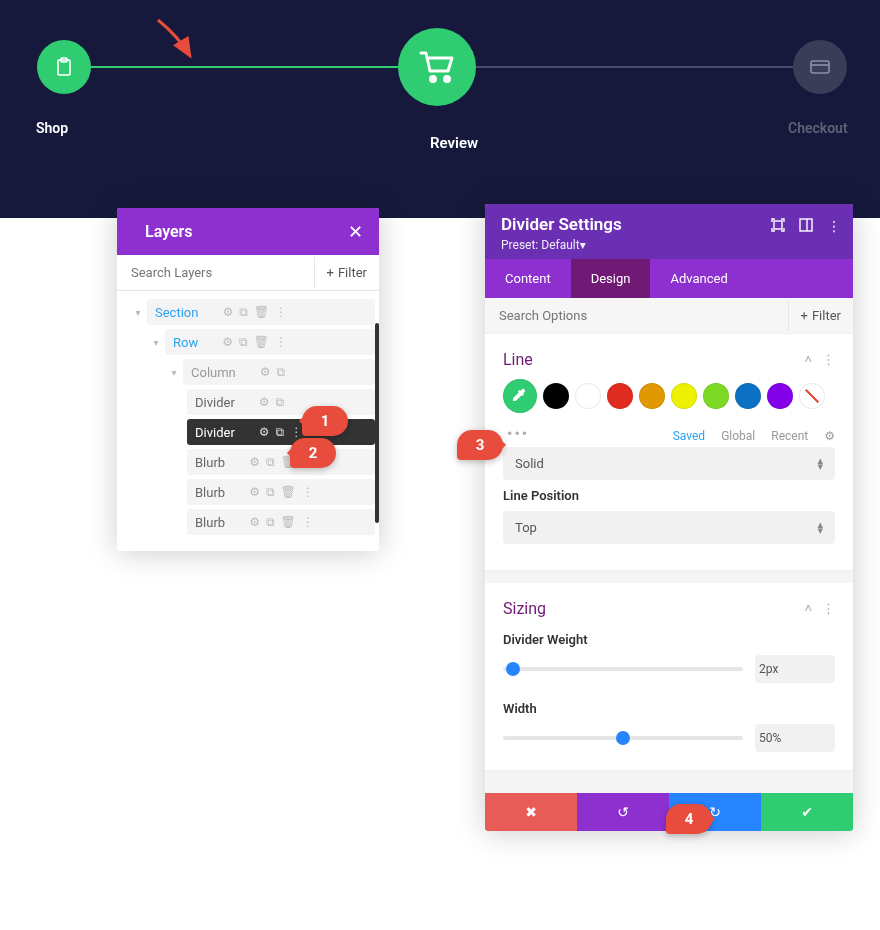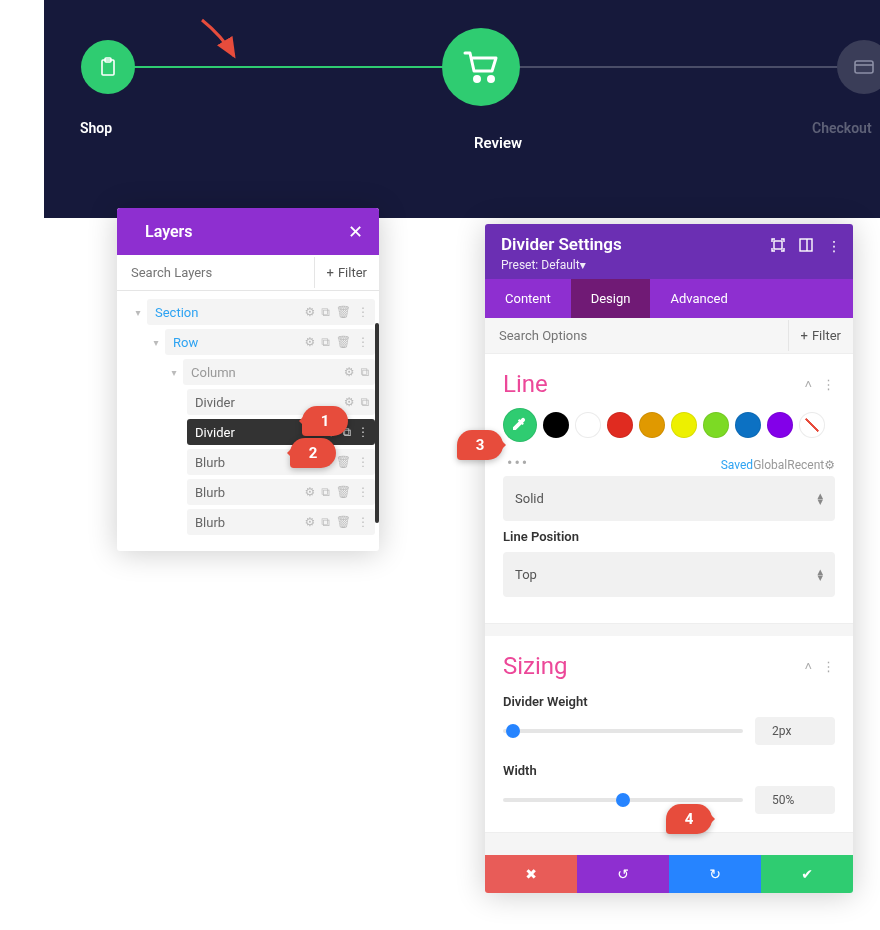--- a/index.html
+++ b/index.html
@@ -1,19 +1,19 @@
 <!DOCTYPE html>
 <html><head>
 <meta charset="utf-8">
 <style>
   * { box-sizing: border-box; margin: 0; padding: 0; font-family: -apple-system, BlinkMacSystemFont, "Segoe UI", Roboto, Helvetica, Arial, sans-serif; }
   body { width: 880px; height: 930px; background: #fff; position: relative; overflow: hidden; }
 
   
-  .header { background: #16193b; height: 218px; position: relative; margin-left: 44px; }
+  .header { background: #16193b; height: 218px; position: relative; }
   .steps { position: relative; height: 100%; }
   .step-circle { width: 54px; height: 54px; border-radius: 50%; position: absolute; top: 40px; display: flex; align-items: center; justify-content: center; }
   .step-circle.big { width: 78px; height: 78px; top: 28px; }
   .step-green { background: #2fcc71; color: #fff; }
   .step-grey { background: #3a3d58; color: #8c8fa6; }
   .step-label { position: absolute; color: #fff; font-size: 14px; font-weight: 600; }
   .step-label.faded { color: #5e6177; }
   .step-line { position: absolute; top: 66px; height: 2px; }
   .line-green { background: #2fcc71; }
   .line-grey { background: #4a4d68; }
@@ -26,62 +26,62 @@
   .panel-header { background: #8e2fd0; color: #fff; display: flex; align-items: center; justify-content: space-between; padding: 13px 16px; border-radius: 3px 3px 0 0; }
   .panel-title { font-size: 16px; font-weight: 600; margin-left: 12px; }
   .close-x { font-size: 18px; cursor: pointer; }
   .search-row { display: flex; align-items: center; border-bottom: 1px solid #e5e5e5; }
   .search-input { flex: 1; border: none; padding: 10px 14px; font-size: 13px; color: #999; background: transparent; outline: none; }
   .filter-btn { display: flex; align-items: center; gap: 4px; padding: 8px 12px; font-size: 13px; color: #555; border-left: 1px solid #e5e5e5; cursor: pointer; }
   .tree { padding: 6px 4px 14px 4px; position: relative; }
   .tree-scroll { position: absolute; right: 0; top: 32px; width: 4px; height: 200px; background: #333; border-radius: 2px; }
   .tree-row { display: flex; align-items: center; height: 30px; font-size: 13px; position: relative; }
   .tree-toggle { width: 10px; text-align: center; color: #bbb; font-size: 10px; margin-right: 4px; }
-  .tree-chip { flex: 1; display: flex; align-items: center; justify-content: space-between; border-radius: 3px; padding: 0 6px 0 8px; height: 26px; }
+  .tree-chip { flex: 1; display: flex; align-items: center; border-radius: 3px; padding: 0 6px 0 8px; height: 26px; gap: 24px; }
   .chip-light { background: #f4f4f4; color: #2ea3f2; }
   .chip-light.col { color: #999; }
   .chip-light.item { color: #666; }
   .chip-dark { background: #333; color: #fff; }
   .chip-icons { display: flex; gap: 6px; color: #bbb; font-size: 12px; }
   .chip-dark .chip-icons { color: #ddd; }
   .indent-1 { padding-left: 12px; }
   .indent-2 { padding-left: 30px; }
   .indent-3 { padding-left: 48px; }
   .indent-4 { padding-left: 66px; }
 
   
-  .settings-panel { position: absolute; top: 224px; left: 485px; width: 368px; background: #fff; border-radius: 3px; box-shadow: 0 2px 30px rgba(0,0,0,.2); }
+  .settings-panel { position: absolute; top: 204px; left: 485px; width: 368px; background: #fff; border-radius: 3px; box-shadow: 0 2px 30px rgba(0,0,0,.2); }
   .settings-header { background: #6b2fb3; color: #fff; padding: 10px 16px 6px; border-radius: 3px 3px 0 0; position: relative; }
   .settings-title { font-size: 17px; font-weight: 600; }
   .settings-preset { font-size: 12px; opacity: .9; margin-top: 2px; display: inline-flex; align-items: center; }
   .settings-header-icons { position: absolute; right: 12px; top: 14px; display: flex; gap: 14px; font-size: 14px; }
   .tabs { display: flex; background: #8e2fd0; }
   .tab { flex: 0 0 auto; padding: 12px 20px; font-size: 13px; color: #fff; cursor: pointer; }
   .tab.active { background: #701a75; }
   .settings-search { display: flex; align-items: center; border-bottom: 1px solid #eee; background: #f6f6f6; }
   .settings-body { padding: 0 0 10px; background: #f5f5f5; position: relative; }
   .section { background: #fff; margin: 0 0 12px 0; padding: 16px 18px 18px; border-bottom: 1px solid #eee; }
   .section-head { display: flex; align-items: center; justify-content: space-between; margin-bottom: 14px; }
-  .section-title { color: #ec4899; font-size: 24px; font-weight: 400; }
+  .section-title { color: #701a75; font-size: 16px; font-weight: 400; }
   .section-icons { display: flex; gap: 10px; color: #aaa; font-size: 13px; }
   .field-label { font-size: 13px; font-weight: 600; color: #333; margin: 8px 0 8px; }
   .swatches { display: flex; gap: 6px; margin: 8px 0 6px; }
   .swatch { width: 26px; height: 26px; border-radius: 50%; border: 1px solid rgba(0,0,0,.08); position: relative; }
   .swatch.active { width: 34px; height: 34px; margin-top: -4px; display:flex; align-items:center; justify-content:center; }
   .swatch.none { background: #fff; }
   .swatch.none::after { content:""; position:absolute; inset:3px; border-radius:50%; background: linear-gradient(45deg, transparent 45%, #e74c3c 45%, #e74c3c 55%, transparent 55%); }
   .swatch-more { font-size: 16px; color:#aaa; letter-spacing:2px; padding-left:4px; align-self:center; }
-  .color-tabs { display: flex; font-size: 12px; color: #999; margin: 10px 0 4px; justify-content: flex-end; align-items: center;}
+  .color-tabs { display: flex; gap: 16px; font-size: 12px; color: #999; margin: 10px 0 4px; justify-content: flex-end; align-items: center;}
   .color-tabs .saved { color: #2ea3f2; }
-  .select { background: #f1f1f1; border-radius: 4px; padding: 15px 12px; font-size: 13px; color: #555; display: flex; justify-content: space-between; align-items: center; margin-bottom: 8px; }
+  .select { background: #f1f1f1; border-radius: 4px; padding: 9px 12px; font-size: 13px; color: #555; display: flex; justify-content: space-between; align-items: center; margin-bottom: 8px; }
   .select-caret { font-size: 11px; color: #888; display:flex; flex-direction:column; line-height:6px;}
   .slider-row { display: flex; align-items: center; gap: 12px; margin-top: 6px; }
   .slider-track { flex: 1; height: 4px; background: #e5e5e5; border-radius: 2px; position: relative; }
   .slider-thumb { width: 14px; height: 14px; background: #2684ff; border-radius: 50%; position: absolute; top: -5px; transform: translateX(-50%); }
-  .slider-value { width: 80px; background: #f1f1f1; border-radius: 4px; padding: 7px 17px; font-size: 12px; color: #555; text-align: left; }
+  .slider-value { width: 80px; background: #f1f1f1; border-radius: 4px; padding: 7px 4px; font-size: 12px; color: #555; text-align: left; }
   .footer-bar { display: flex; height: 38px; border-radius: 0 0 3px 3px; overflow: hidden; }
   .fbtn { flex: 1; display: flex; align-items: center; justify-content: center; color: #fff; font-size: 14px; cursor: pointer; }
   .fb-red { background: #e85c58; }
   .fb-purple { background: #8e2fd0; }
   .fb-blue { background: #2684ff; }
   .fb-green { background: #2fcc71; }
 
   
   .callout { position: absolute; width: 46px; height: 30px; background: #e74c3c; border-radius: 16px 16px 16px 4px; color: #fff; font-weight: 700; font-size: 15px; display: flex; align-items: center; justify-content: center; box-shadow: 0 2px 6px rgba(0,0,0,.25); }
   .callout::before { content:""; position:absolute; left:-10px; top:8px; border:7px solid transparent; border-right-color:#e74c3c; }
@@ -120,21 +120,21 @@
     <div class="step-label" style="left:430px; top:134px; font-size:15px;">Review</div>
 
     <div class="step-circle step-grey" style="left:793px;">
       <span class="icon">
         <svg width="20" height="14" viewBox="0 0 20 14" fill="none" stroke="#8c8fa6" stroke-width="1.6">
             <rect x="1" y="1" width="18" height="12" rx="2"></rect>
             <line x1="1" y1="5" x2="19" y2="5"></line>
           </svg>
       </span>
     </div>
-    <div class="step-label faded" style="left:768px; top:120px;">Checkout</div>
+    <div class="step-label faded" style="left:788px; top:120px;">Checkout</div>
 
     <div class="arrow-annot">
       <svg class="arrow-svg" viewBox="0 0 60 60">
           <defs>
             <marker id="ah" markerWidth="8" markerHeight="8" refX="6" refY="3" orient="auto">
               <path d="M0,0 L7,3 L0,6 Z" fill="#e74c3c"></path>
             </marker>
           </defs>
           <path d="M8 6 Q28 22 40 42" stroke="#e74c3c" stroke-width="3" fill="none" marker-end="url(#ah)"></path>
         </svg>

